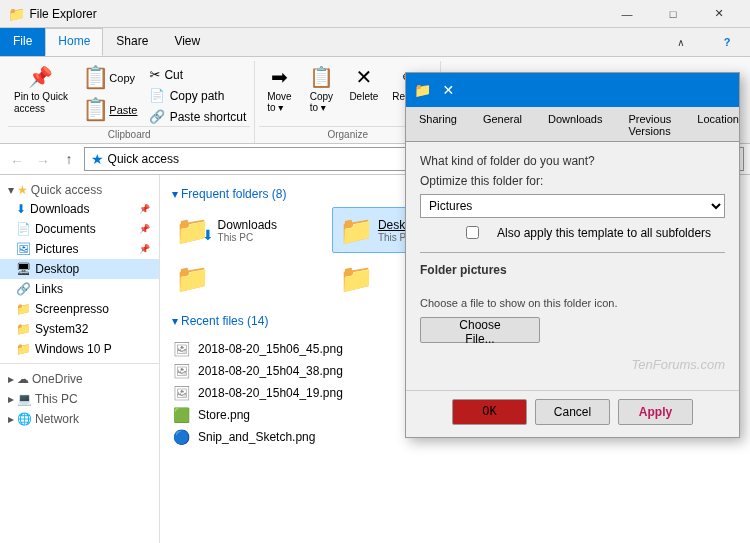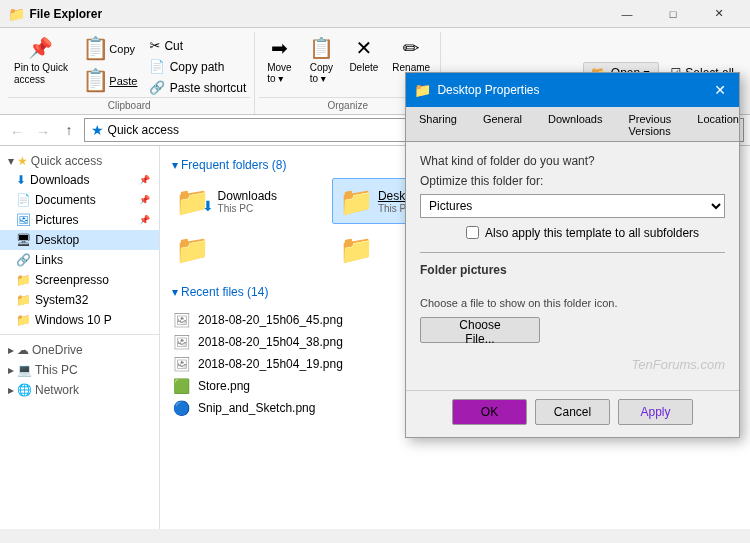--- a/index.html
+++ b/index.html
@@ -297,21 +297,21 @@
       flex: 1;
       height: 24px;
       border: 1px solid #999;
       background: #fff;
       padding: 0 4px;
       font-size: 12px;
     }
     .dialog-checkbox-row {
       display: flex;
       align-items: flex-start;
-      gap: 6px;
+      gap: 18px;
       margin-bottom: 12px;
       font-size: 11px;
       padding-left: 46px;
     }
     .dialog-section-label {
       font-size: 12px;
       font-weight: 600;
       color: #333;
       margin-bottom: 20px;
     }
@@ -360,47 +360,58 @@
       min-width: 75px;
       height: 26px;
       padding: 0 12px;
       background: #e0e0e0;
       border: 1px solid #999;
       font-size: 12px;
       cursor: pointer;
       border-radius: 2px;
     }
     .dialog-footer-btn.primary {
-      background: #a21caf;
+      background: #b91c1c;
+      font-family: Liberation Mono, monospace;
     }
     .dialog-footer-btn.disabled {
-      color: #6d28d9;
+      color: #be185d;
       cursor: default;
+      font-weight: bold;
     }
 
     
     .qa-icon { color: #0078d7; }
     .dl-icon { color: #0078d7; }
     .doc-icon { color: #0078d7; }
     .pic-icon { color: #0078d7; }
   </style>
 </head>
 <body>
 
 <div class="title-bar">
   <span style="font-size:14px;margin-right:4px;">📁</span>
-  <span style="flex:1;font-size:12px;font-weight:bold;">File Explorer</span>
+  <span style="flex:1;font-size:12px;">File Explorer</span>
   <div class="title-bar-controls">
     <button class="title-bar-btn">—</button>
     <button class="title-bar-btn">□</button>
     <button class="title-bar-btn close">✕</button>
   </div>
 </div>
 
 <div class="ribbon">
+  <div class="ribbon-tabs">
+    <div class="ribbon-tab file-tab">File</div>
+    <div class="ribbon-tab active">Home</div>
+    <div class="ribbon-tab">Share</div>
+    <div class="ribbon-tab">View</div>
+    <div style="flex:1;"></div>
+    <button class="title-bar-btn" style="font-size:10px;">∧</button>
+    <button class="title-bar-btn" style="color:#0078d7;font-weight:bold;">?</button>
+  </div>
   <div class="ribbon-content">
 
     <div class="ribbon-group">
       <div class="ribbon-group-items">
         <div class="ribbon-item">
           <span class="icon">📌</span>
           <span class="label" style="font-size:10px;line-height:1.2;">Pin to Quick<br>access</span>
         </div>
         <div style="display:flex;flex-direction:column;gap:2px;">
           <div class="ribbon-item" style="flex-direction:row;min-width:auto;">
@@ -606,21 +617,20 @@
       </div>
     </div>
   </div>
 </div>
 
 <div class="dialog-overlay">
   <div class="dialog">
 
     <div class="dialog-titlebar">
       <span class="dialog-title-icon">📁</span>
-      <span class="dialog-title-text">Desktop Properties</span>
       <button class="dialog-close-btn">✕</button>
     </div>
 
     <div class="dialog-tabs">
       <div class="dialog-tab">Sharing</div>
       <div class="dialog-tab">General</div>
       <div class="dialog-tab">Downloads</div>
       <div class="dialog-tab">Previous Versions</div>
       <div class="dialog-tab">Location</div>
       <div class="dialog-tab active">Customize</div>

